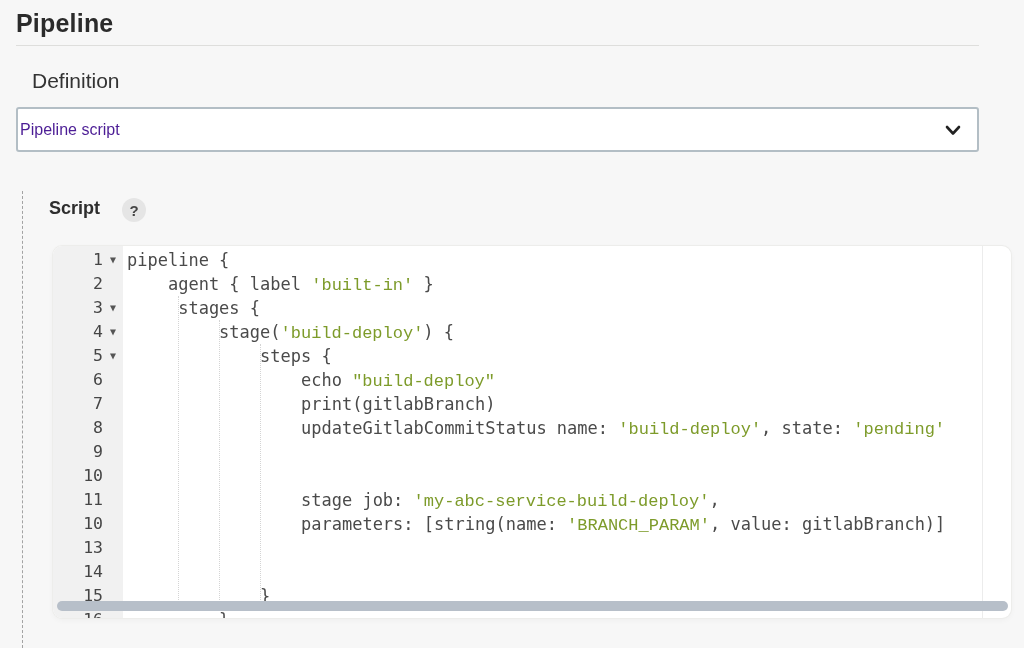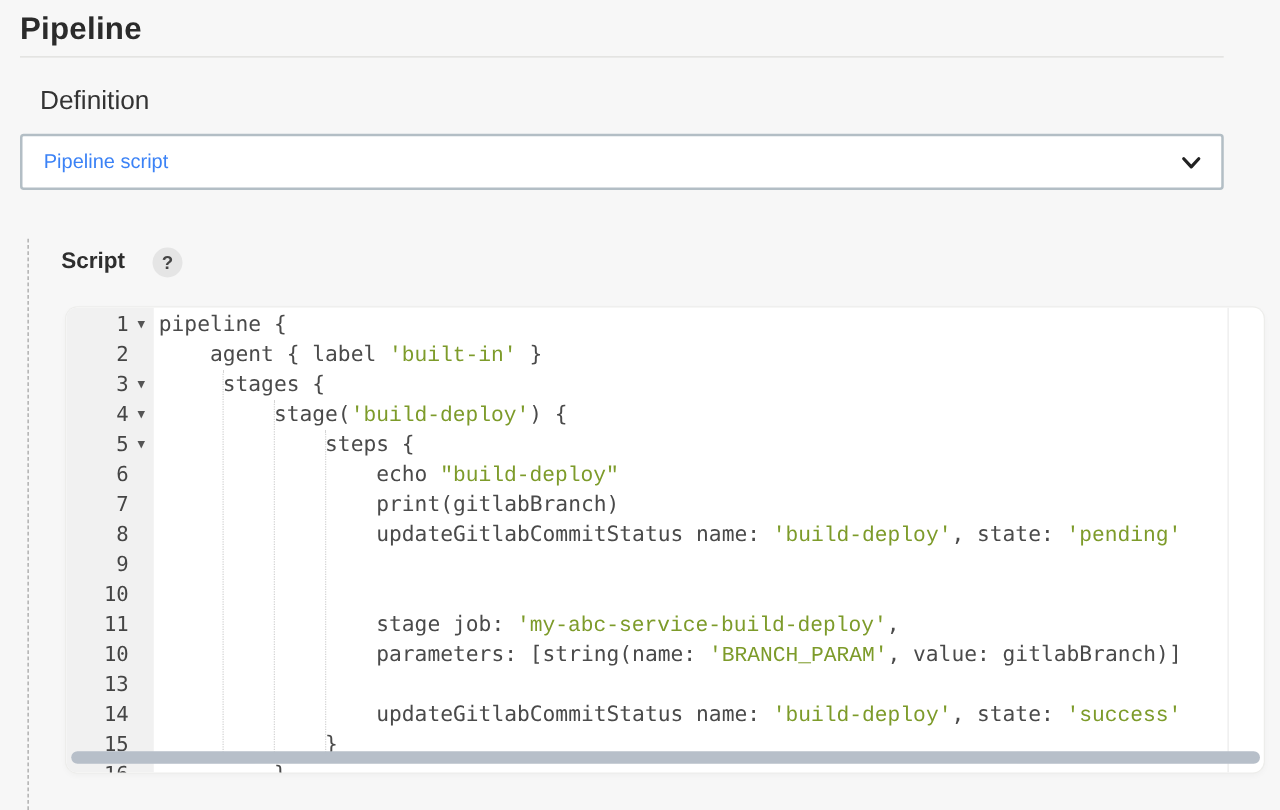--- a/index.html
+++ b/index.html
@@ -31,21 +31,21 @@
   
   .select-box {
     position: absolute; left: 16px; top: 107px; width: 963px; height: 45px;
     background: #ffffff;
     border: 2px solid #b3bec5;
     border-radius: 3px;
     display: flex; align-items: center;
     cursor: pointer;
   }
   .select-value {
-    font-size: 16px; color: #3b82f6; padding-left: 17px; flex: 1;
+    font-size: 16px; color: #4c1d95; padding-left: 2px; flex: 1;
   }
   .select-chevron {
     width: 18px; height: 18px; margin-right: 15px;
     display: flex; align-items: center; justify-content: center;
   }
 
   
   .section-indent-line {
     position: absolute; left: 22px; top: 191px; height: 457px; width: 0;
     border-left: 1px dashed #a3a3a3;
@@ -222,21 +222,20 @@
             <span class="line-num">13</span>
             <span class="fold-cell"></span>
           </div>
           <span class="code-text"></span>
         </div>
         <div class="code-row">
           <div class="gutter-cell">
             <span class="line-num">14</span>
             <span class="fold-cell"></span>
           </div>
-          <span class="code-text"><span>                 updateGitlabCommitStatus name: </span><span class="tok-s">'build-deploy'</span><span>, state: </span><span class="tok-s">'success'</span></span>
         </div>
         <div class="code-row">
           <div class="gutter-cell">
             <span class="line-num">15</span>
             <span class="fold-cell"></span>
           </div>
           <span class="code-text"><span>             }</span></span>
         </div>
         <div class="code-row">
           <div class="gutter-cell">

